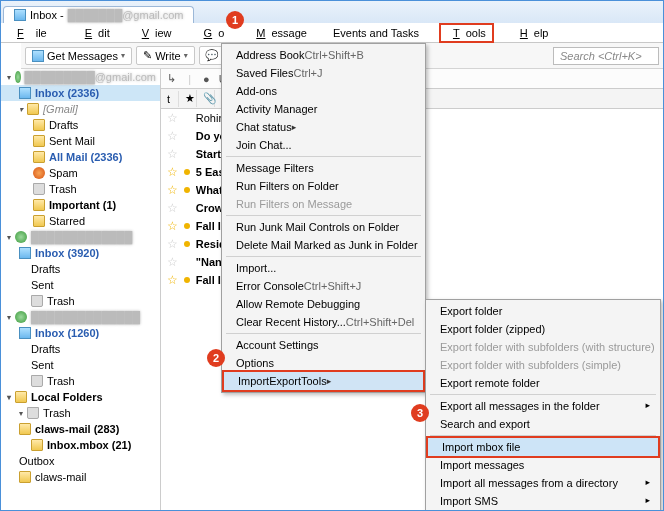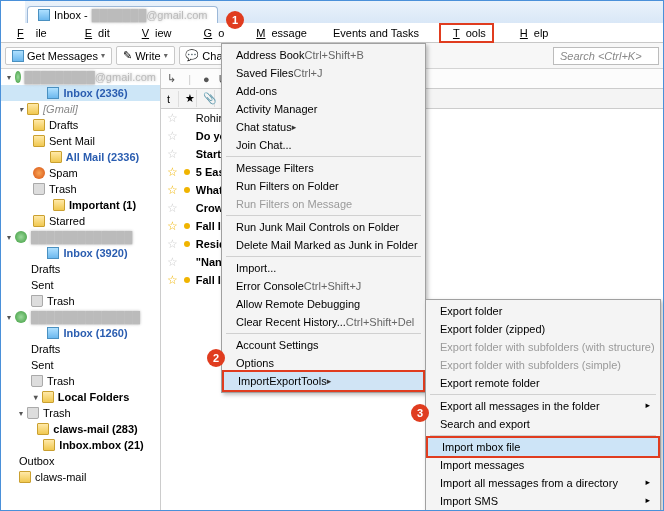--- a/index.html
+++ b/index.html
@@ -1,33 +1,33 @@
 <!DOCTYPE html>
 <html><head>
 <meta charset="utf-8">
 <style>
   * { box-sizing: border-box; margin: 0; padding: 0; font-family: "Segoe UI", Tahoma, sans-serif; font-size: 11px; }
   body { width: 664px; height: 511px; background: #fff; overflow: hidden; border: 1px solid #4a90d9; position: relative; }
-  .tabbar { height: 22px; background: linear-gradient(#eaf2fb,#d9e7f7); display: flex; align-items: flex-end; padding-left: 2px; margin-left: 24px; }
+  .tabbar { height: 22px; background: linear-gradient(#eaf2fb,#d9e7f7); display: flex; align-items: flex-end; padding-left: 2px; }
   .tab { background: #fff; border: 1px solid #9cb8d8; border-bottom: none; border-radius: 4px 4px 0 0; padding: 2px 10px; display: flex; align-items: center; gap: 4px; }
   .menubar { height: 20px; display: flex; align-items: center; border-bottom: 1px solid #c8c8c8; padding-left: 4px; gap: 14px; }
   .menubar span { padding: 2px 6px; }
   .menubar .u { text-decoration: underline; text-decoration-color: #000; }
   .mn-tools { border: 2px solid #e03c1f; position: relative; }
-  .toolbar { height: 26px; display: flex; align-items: center; border-bottom: 1px solid #d4d4d4; background: #f7f7f7; padding: 0 4px; gap: 4px; }
+  .toolbar { height: 26px; display: flex; align-items: center; border-bottom: 1px solid #d4d4d4; background: #f7f7f7; padding: 0 4px; gap: 4px; margin-left: 20px; }
   .tbtn { border: 1px solid #c8c8c8; background: #fff; padding: 2px 6px; display: flex; align-items: center; gap: 3px; border-radius: 2px; }
   .tbtn .dd { font-size: 8px; color: #666; }
   .search { margin-left: auto; border: 1px solid #bcbcbc; background: #fff; padding: 2px 6px; width: 106px; color: #888; font-style: italic; overflow: hidden; white-space: nowrap; }
   .filterbar { position: absolute; top: 68px; right: 0; width: 120px; border: 1px solid #ccc; background: #fff; padding: 2px 4px; color: #888; font-style: italic; overflow: hidden; white-space: nowrap; }
   .main { display: flex; height: calc(100% - 68px); }
   .sidebar { width: 160px; border-right: 1px solid #ccc; overflow: hidden; }
   .sb-item { padding: 2px 4px 2px 18px; display: flex; align-items: center; gap: 4px; white-space: nowrap; }
   .sb-item.acct { padding-left: 6px; font-weight: normal; }
   .sb-item.sel { background: #cde6f7; }
-  .sb-item.bold { font-weight: bold; justify-content: center; }
+  .sb-item.bold { font-weight: bold; }
   .sb-item.blue { color: #2a5db0; }
   .sb-item.gray { color: #888; font-style: italic; }
   .ico { width: 12px; height: 12px; display: inline-block; }
   .ico-folder { background: linear-gradient(#ffe9a8,#f0c850); border: 1px solid #caa030; border-radius: 1px; }
   .ico-inbox { background: linear-gradient(#aee0ff,#6cb8ee); border: 1px solid #4a90c0; }
   .ico-trash { background: #ddd; border: 1px solid #aaa; border-radius: 0 0 2px 2px; }
   .ico-fire { background: radial-gradient(#f7a355,#d85110); border-radius: 50%; }
   .ico-globe { background: radial-gradient(#9cd89c,#3a9a3a); border-radius: 50%; }
   .msglist { flex: 1; position: relative; }
   .msghead { display: flex; border-bottom: 1px solid #ccc; background: #f4f4f4; height: 20px; align-items: center; }

